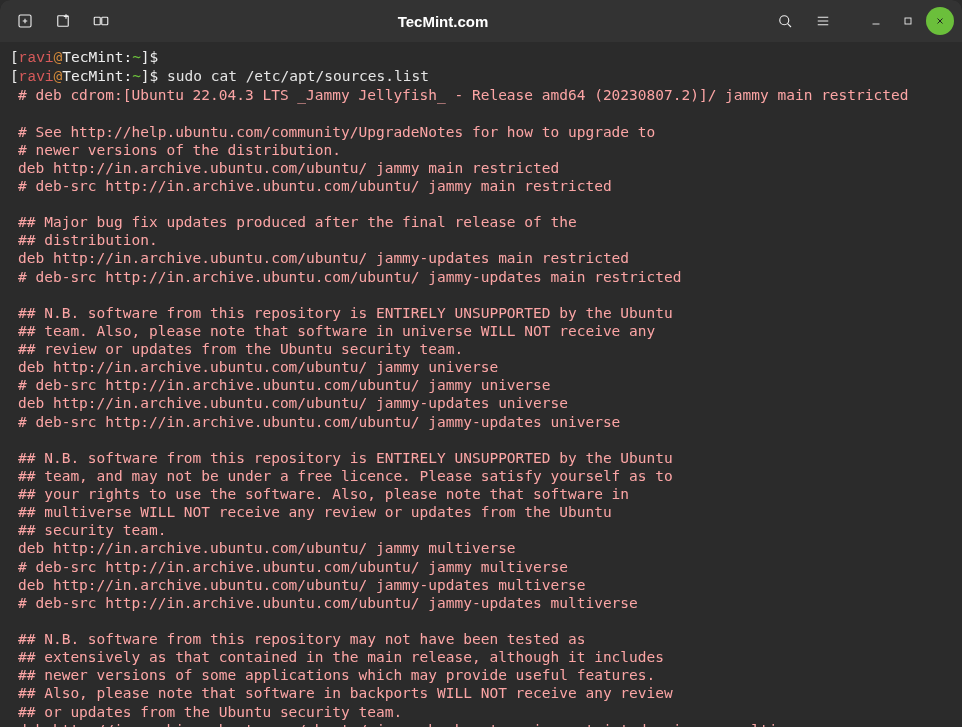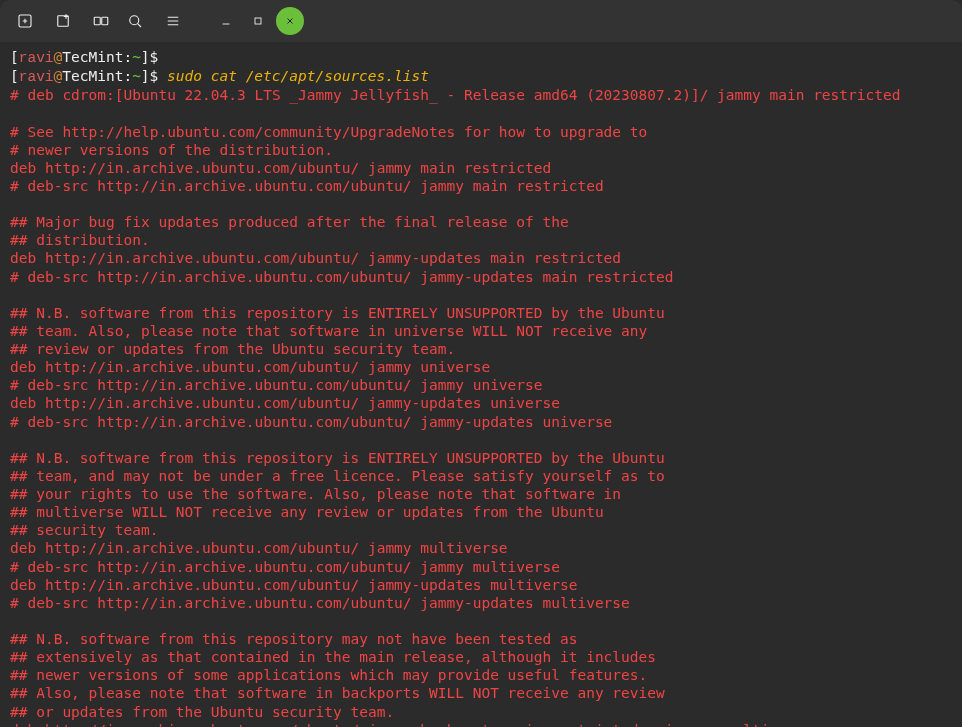--- a/index.html
+++ b/index.html
@@ -68,22 +68,22 @@
       color: #eeeeee;
       line-height: 1.25;
       white-space: pre;
       letter-spacing: 0;
     }
     .prompt-line { display: block; }
     .br-red { color: #d65a5a; font-family: Liberation Mono, monospace; }
     .br-orange { color: #d48a3a; }
     .br-white { color: #eeeeee; }
     .br-green { color: #6bbf3b; }
-    .cmd { color: #eab308; font-style: italic; }
-    .output { color: #ef4444; }
+    .cmd { color: #e5e5e5; }
+    .output { color: #fca5a5; margin-left: 8px; }
   </style>
 </head>
 <body>
 
 <div class="titlebar">
   <div class="titlebar-left">
     <div class="tb-btn">
       <svg viewBox="0 0 24 24">
           <rect x="4" y="4" width="16" height="16" rx="2"></rect>
           <line x1="12" y1="9" x2="12" y2="15"></line>
@@ -97,20 +97,21 @@
           <line x1="13" y1="6" x2="19" y2="6"></line>
         </svg>
     </div>
     <div class="tb-btn">
       <svg viewBox="0 0 24 24">
           <rect x="3" y="7" width="8" height="10" rx="1"></rect>
           <rect x="13" y="7" width="8" height="10" rx="1"></rect>
         </svg>
     </div>
   </div>
+  <div class="titlebar-center">TecMint.com</div>
   <div class="titlebar-right">
     <div class="tb-btn">
       <svg viewBox="0 0 24 24">
           <circle cx="11" cy="11" r="6"></circle>
           <line x1="20" y1="20" x2="15.5" y2="15.5"></line>
         </svg>
     </div>
     <div class="tb-btn">
       <svg viewBox="0 0 24 24">
           <line x1="5" y1="7" x2="19" y2="7"></line>

